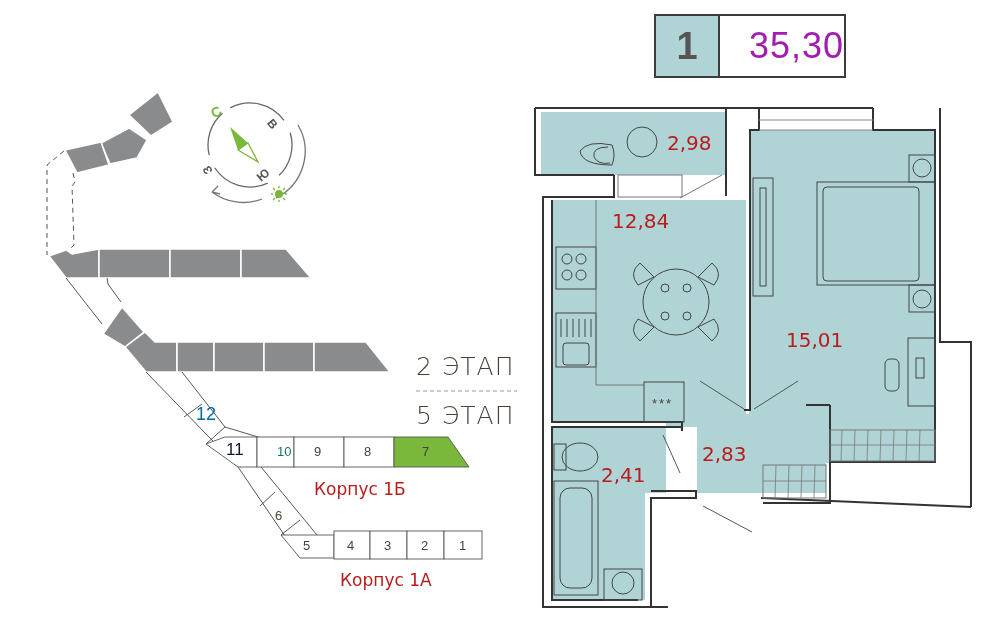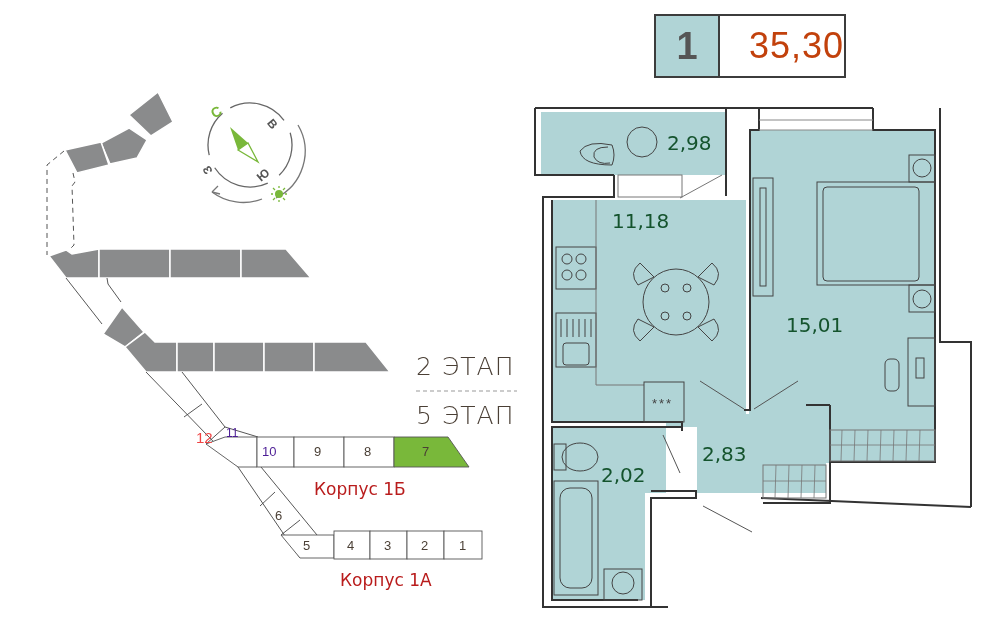--- a/index.html
+++ b/index.html
@@ -5,26 +5,26 @@
   html, body { margin: 0; padding: 0; background: #ffffff; }
   body { width: 1002px; height: 644px; position: relative; overflow: hidden;
          font-family: "Liberation Sans", "DejaVu Sans", sans-serif; }
   .abs { position: absolute; }
   .header-box { position: absolute; left: 654px; top: 14px; width: 192px; height: 64px;
                 border: 2px solid #3c3c3c; display: flex; box-sizing: border-box; }
   .rooms-cell { width: 66px; background: #b0d4d6; border-right: 2px solid #3c3c3c;
                 display: flex; align-items: center; justify-content: center;
                 font-size: 38px; font-weight: bold; color: #555555; }
   .area-cell { flex: 1; display: flex; align-items: center; justify-content: center;
-               font-size: 36px; color: #c2410c; letter-spacing: 1px; margin-left: 29px; }
+               font-size: 36px; color: #a21caf; letter-spacing: 1px; margin-left: 29px; }
   .stage-label { position: absolute; font-size: 25px; color: #4a3f35; letter-spacing: 1px;
                  font-family: "DejaVu Sans", sans-serif; font-weight: 300; }
   .korpus-label { position: absolute; font-size: 17px; color: #b91c1c;
                   font-family: "DejaVu Sans", sans-serif; }
-  .room-area { position: absolute; font-size: 20px; color: #14532d;
+  .room-area { position: absolute; font-size: 20px; color: #b91c1c;
                font-family: "DejaVu Sans", sans-serif; }
 </style>
 </head>
 <body>
 
 <div class="header-box">
   <div class="rooms-cell">1</div>
   <div class="area-cell">35,30</div>
 </div>
 
@@ -104,23 +104,23 @@
     <polygon points="300,535 334,535 334,558 300,558 281,535"></polygon>
     <rect x="334" y="531" width="36" height="28"></rect>
     <rect x="370" y="531" width="37" height="28"></rect>
     <rect x="407" y="531" width="37" height="28"></rect>
     <rect x="444" y="531" width="38" height="28"></rect>
   </g>
 
   <line x1="416" y1="391" x2="517" y2="391" stroke="#999" stroke-width="1" stroke-dasharray="4 3"></line>
 </svg>
 
-<div class="abs" style="left:196px;top:429px;font-size:15px;color:#ef4444">12</div>
-<div class="abs" style="left:226px;top:426px;font-size:12px;color:#4c1d95">11</div>
-<div class="abs" style="left:262px;top:444px;font-size:13px;color:#4c1d95">10</div>
+<div class="abs" style="left:196px;top:404px;font-size:18px;color:#0369a1">12</div>
+<div class="abs" style="left:226px;top:440px;font-size:17px;color:#0f172a">11</div>
+<div class="abs" style="left:277px;top:444px;font-size:13px;color:#0f766e">10</div>
 <div class="abs" style="left:314px;top:444px;font-size:13px;color:#4a3f35">9</div>
 <div class="abs" style="left:364px;top:444px;font-size:13px;color:#4a3f35">8</div>
 <div class="abs" style="left:422px;top:444px;font-size:13px;color:#4a3f35">7</div>
 
 <div class="abs" style="left:275px;top:508px;font-size:13px;color:#4a3f35">6</div>
 <div class="abs" style="left:303px;top:538px;font-size:13px;color:#4a3f35">5</div>
 <div class="abs" style="left:347px;top:538px;font-size:13px;color:#4a3f35">4</div>
 <div class="abs" style="left:384px;top:538px;font-size:13px;color:#4a3f35">3</div>
 <div class="abs" style="left:421px;top:538px;font-size:13px;color:#4a3f35">2</div>
 <div class="abs" style="left:459px;top:538px;font-size:13px;color:#4a3f35">1</div>
@@ -239,17 +239,17 @@
     <rect x="24" y="349" width="12" height="26"></rect>
     <ellipse cx="50" cy="362" rx="18" ry="14"></ellipse>
     <rect x="24" y="386" width="44" height="114"></rect>
     <rect x="30" y="393" width="32" height="100" rx="10"></rect>
     <rect x="74" y="474" width="38" height="31"></rect>
     <circle cx="93" cy="488" r="11"></circle>
   </g>
 </svg>
 
 <div class="room-area" style="left:667px;top:131px">2,98</div>
-<div class="room-area" style="left:612px;top:209px">11,18</div>
-<div class="room-area" style="left:786px;top:313px">15,01</div>
+<div class="room-area" style="left:612px;top:209px">12,84</div>
+<div class="room-area" style="left:786px;top:328px">15,01</div>
 <div class="room-area" style="left:702px;top:442px">2,83</div>
-<div class="room-area" style="left:601px;top:463px">2,02</div>
+<div class="room-area" style="left:601px;top:463px">2,41</div>
 <div class="abs" style="left:652px;top:396px;font-size:13px;color:#444;letter-spacing:2px">***</div>
 
 </body></html>

